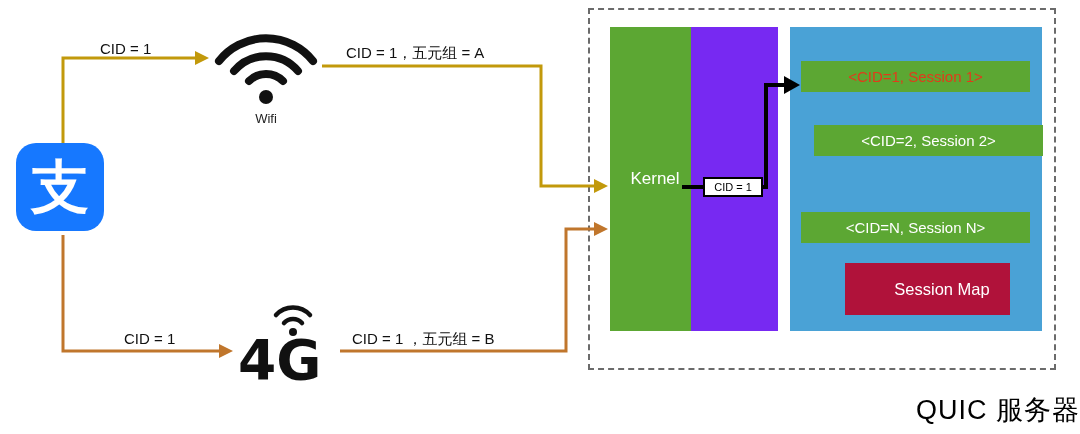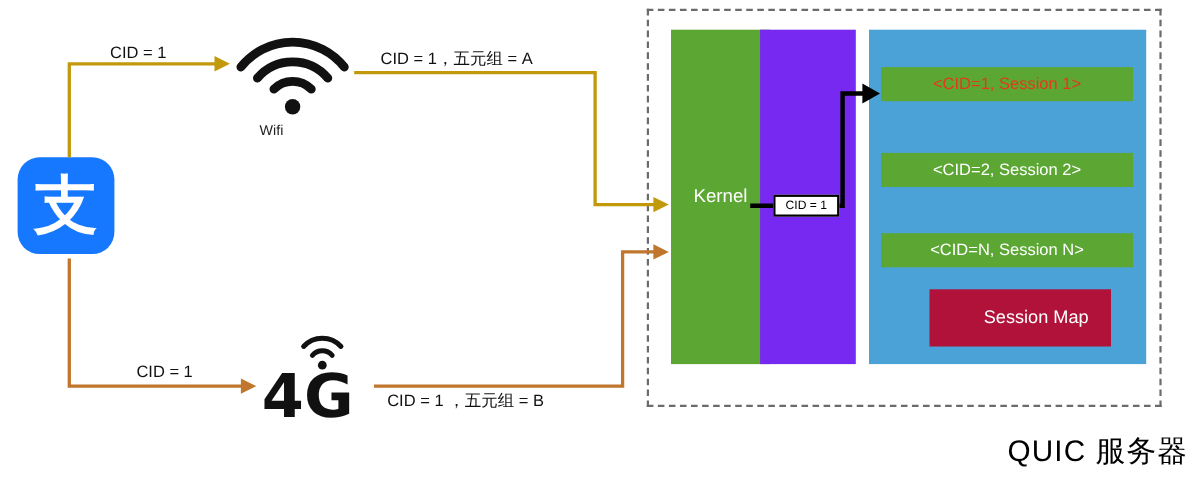--- a/index.html
+++ b/index.html
@@ -5,42 +5,42 @@
   * { margin:0; padding:0; box-sizing:border-box; }
   html,body { background:#ffffff; font-family:"Liberation Sans","DejaVu Sans",sans-serif; }
   .canvas { position:relative; width:1080px; height:434px; background:#fff; overflow:hidden; }
   .abs { position:absolute; }
 
   
   .alipay { left:16px; top:143px; width:88px; height:88px; background:#1678FF;
             border-radius:20px; display:flex; align-items:center; justify-content:center; }
   .alipay span { color:#fff; font-size:58px; font-weight:bold; line-height:1; }
 
-  .wifi-label { left:236px; top:111px; width:60px; text-align:left; font-size:13px; color:#222; }
+  .wifi-label { left:236px; top:111px; width:60px; text-align:center; font-size:13px; color:#222; }
 
   
   .lbl { font-size:15px; color:#111; white-space:nowrap; }
   .cid-top    { left:100px; top:40px; }
   .tuple-a    { left:346px; top:44px; }
   .cid-bottom { left:124px; top:330px; }
-  .tuple-b    { left:352px; top:330px;margin-top:25px; }
+  .tuple-b    { left:352px; top:330px; }
 
   
   .server-box { left:588px; top:8px; width:468px; height:362px; border:2px dashed #6b6b6b; }
   .kernel { left:610px; top:27px; width:90px; height:304px; background:#5CA733;
             display:flex; align-items:center; justify-content:center; }
   .kernel span { color:#fff; font-size:17px; }
   .quic-bar { left:691px; top:27px; width:87px; height:304px; background:#7729F2; }
   .quic-text { left:691px; top:205px; width:87px; text-align:center; color:#fff;
                font-size:17px; line-height:1.45; }
   .session-panel { left:790px; top:27px; width:252px; height:304px; background:#4AA2D6; }
   .srow { left:801px; width:229px; height:31px; background:#5CA733; display:flex;
           align-items:center; justify-content:center; font-size:15px; color:#fff; white-space:nowrap; }
   .srow1 { top:61px; color:#E23A1B; }
-  .srow2 { top:139px; }
+  .srow2 { top:125px;margin-left:13px; }
   .srow3 { top:212px; }
   .smap { left:845px; top:263px; width:165px; height:52px; background:#B0123A; color:#fff;
           display:flex; align-items:center; justify-content:center; font-size:16.5px;padding-left:29px; }
   .cid-tag { left:703px; top:177px; width:60px; height:20px; background:#fff; border:2px solid #000;
              display:flex; align-items:center; justify-content:center; font-size:11px; color:#000; }
 
   .title { left:620px; top:392px; width:460px; text-align:right; font-size:27px;
            font-weight:400; color:#000; letter-spacing:1px; }
 
   .lines { left:0; top:0; pointer-events:none; }

